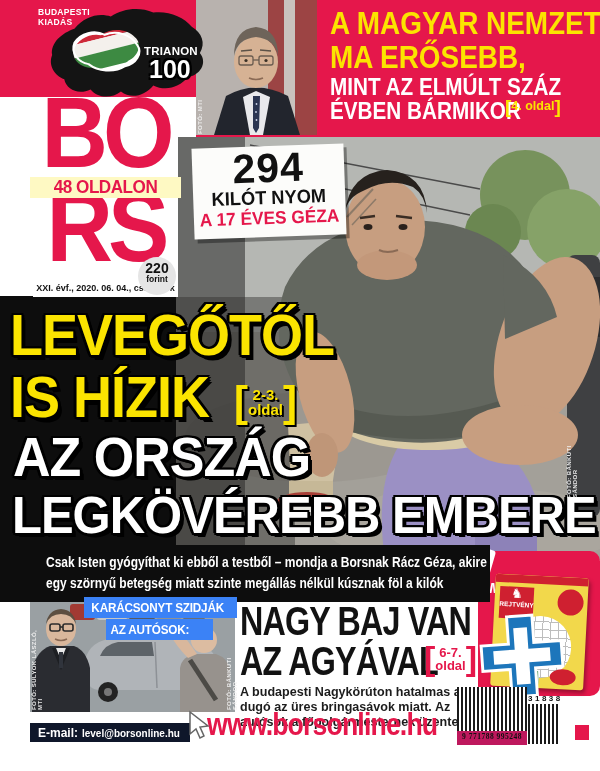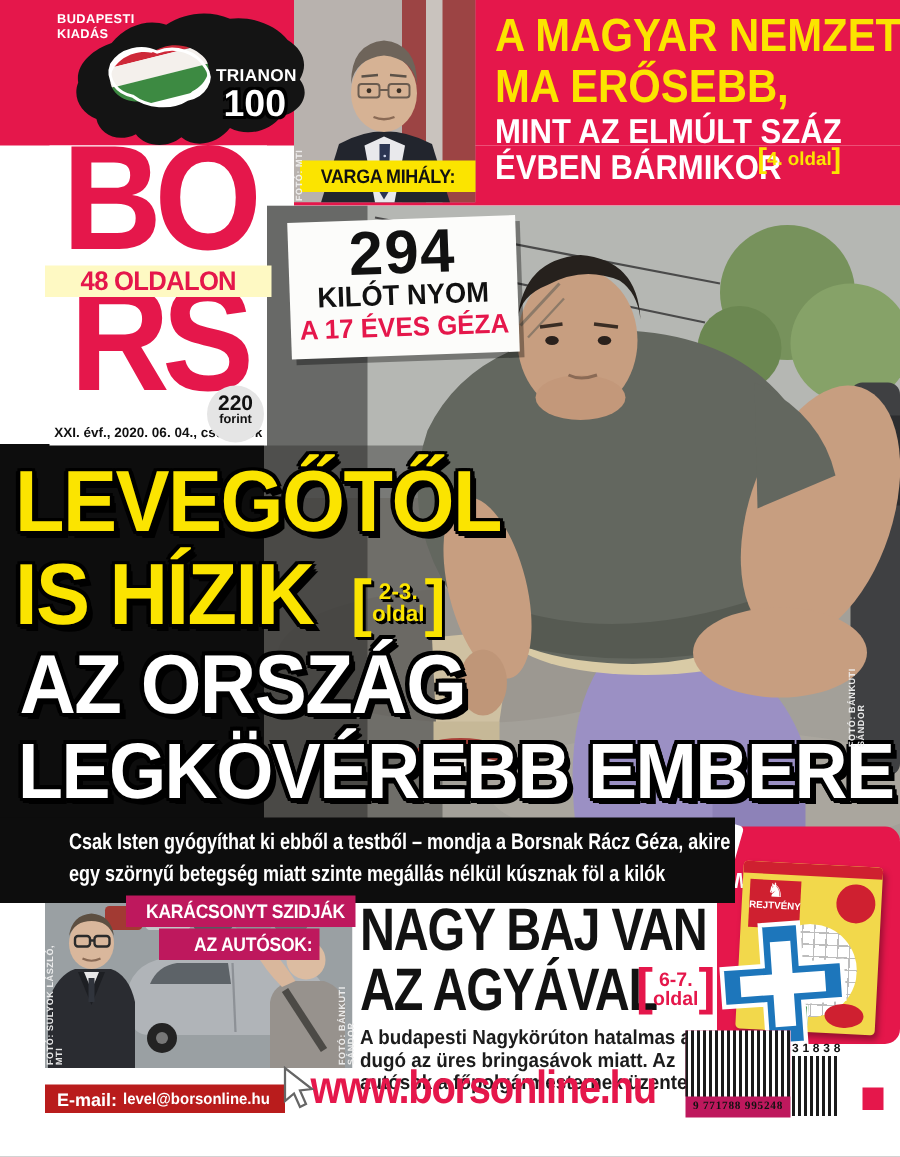--- a/index.html
+++ b/index.html
@@ -70,21 +70,21 @@
   .ref-67 .stack span { font-size:13px; }
   .ref-4 { left:505px; top:99px; color:#fbe400; }
   .ref-4 .bracket { font-size:19px; }
   .ref-4 .stack span { font-size:12.5px; }
 
   
   .deck { left:46px; top:551px; width:545px; z-index:4; color:#fff; font-weight:bold; font-size:15px; line-height:21px; transform:scaleX(.8); transform-origin:0 0; white-space:nowrap; }
 
   
   .street-photo { left:30px; top:598px; width:205px; height:114px; z-index:1; }
-  .kicker-box { position:absolute; background:#be185d; z-index:3; text-align:right; }
+  .kicker-box { position:absolute; background:#3b82f6; z-index:3; text-align:left; }
   .kicker-box span { color:#fff; font-weight:bold; font-size:13px; line-height:21px; display:inline-block; transform:scaleX(.9); letter-spacing:-.2px; }
   .kick1 { left:84px; top:597px; width:153px; height:21px; }
   .kick2 { left:106px; top:619px; width:107px; height:21px; }
 
   .sec-hl { position:absolute; color:#121212; font-weight:bold; line-height:1; white-space:nowrap; letter-spacing:-1px; transform:scale(.85,1.05); transform-origin:0 0; z-index:2; }
   .sec-body { left:240px; top:684px; width:260px; z-index:2; color:#1c1c1c; font-weight:bold; font-size:13.5px; line-height:15px; transform:scaleX(.93); transform-origin:0 0; white-space:nowrap; }
 
   
   .mag-panel { left:478px; top:551px; width:122px; height:145px; background:#e5174b; border-radius:10px; z-index:2; overflow:visible; }
   .mag-swoosh { position:absolute; left:2px; top:-2px; width:10px; height:46px; background:#fff; transform:rotate(16deg); border-radius:3px; }
@@ -105,21 +105,21 @@
   
   .ean-main { left:457px; top:687px; width:70px; height:58px; background:#be185d; z-index:2;font-family:Liberation Serif, serif; }
   .ean-bars { width:70px; height:44px; background:repeating-linear-gradient(90deg,#1a1a1a 0 2px,#fff 2px 4px); }
   .ean-num { text-align:center; font-size:7.5px; font-weight:bold; color:#111; letter-spacing:.5px; padding-top:1px; }
   .ean-addon { left:528px; top:694px; width:34px; height:52px; z-index:2; }
   .addon-num { text-align:center; font-size:8px; font-weight:bold; color:#111; letter-spacing:2.5px; }
   .addon-bars { width:32px; height:40px; margin-top:1px; background:repeating-linear-gradient(90deg,#1a1a1a 0 2px,#fff 2px 4px); }
   .red-square { left:575px; top:725px; width:14px; height:15px; background:#e5174b; z-index:2; }
 
   
-  .email-box { left:30px; top:723px; width:160px; height:19px; background:#b91c1c; z-index:2; display:flex; align-items:center; padding-left:8px; gap:4px; }
+  .email-box { left:30px; top:723px; width:160px; height:19px; background:#0f172a; z-index:2; display:flex; align-items:center; padding-left:8px; gap:4px; }
   .email-label { color:#fff; font-weight:bold; font-size:12px; }
   .email-addr { color:#fff; font-weight:bold; font-size:10.5px; transform:scaleX(.95); transform-origin:0 50%; white-space:nowrap; }
   .cursor-icon { left:187px; top:710px; width:26px; height:30px; z-index:5; }
   .website { left:207px; top:709px; color:#e5174b; font-weight:bold; font-size:31px; line-height:1; letter-spacing:-1px; transform:scaleX(.86); transform-origin:0 0; white-space:nowrap; z-index:2; }
 </style>
 </head>
 <body>
 
 <div id="page">
 
@@ -184,23 +184,20 @@
         <rect x="63" y="56" width="14" height="9" rx="2"></rect>
         <line x1="57" y1="60" x2="63" y2="60"></line>
       </g>
       <circle cx="50" cy="60.5" r="1.6" fill="#3a3026"></circle>
         <circle cx="70" cy="60.5" r="1.6" fill="#3a3026"></circle>
       <path d="M53 78 Q60 81 67 78" stroke="#8a6a55" stroke-width="1.6" fill="none"></path>
       <path d="M45 51 L56 50 M64 50 L75 51" stroke="#5c5248" stroke-width="1.6"></path>
     </svg>
   </div>
   <div class="abs vcredit" style="left:197px; top:98px; height:36px;">FOTÓ: MTI</div>
-  <div class="abs varga-kicker">
-    <span>VARGA MIHÁLY:</span>
-  </div>
 
   <div class="abs th-line th-y" style="left:330px; top:8px; font-size:31px; transform:scaleX(.9);">A MAGYAR NEMZET</div>
   <div class="abs th-line th-y" style="left:330px; top:42px; font-size:31px; transform:scaleX(.9);">MA ERŐSEBB,</div>
   <div class="abs th-line th-w" style="left:330px; top:76px; font-size:23px; transform:scaleX(.9);">MINT AZ ELMÚLT SZÁZ</div>
   <div class="abs th-line th-w" style="left:330px; top:100px; font-size:23px; transform:scaleX(.9);">ÉVBEN BÁRMIKOR</div>
   <div class="pageref ref-4">
     <span class="bracket">[</span>
     <div class="stack">
         <span>4. oldal</span>
       </div>

